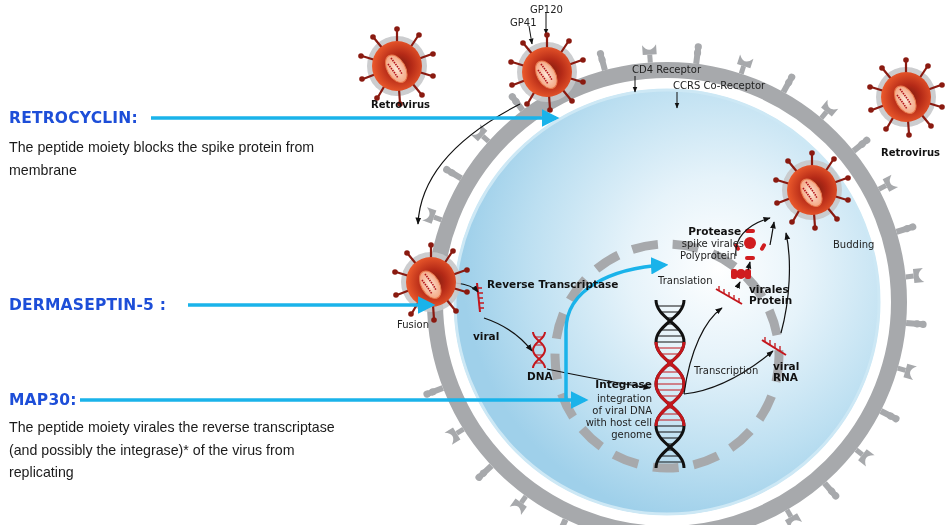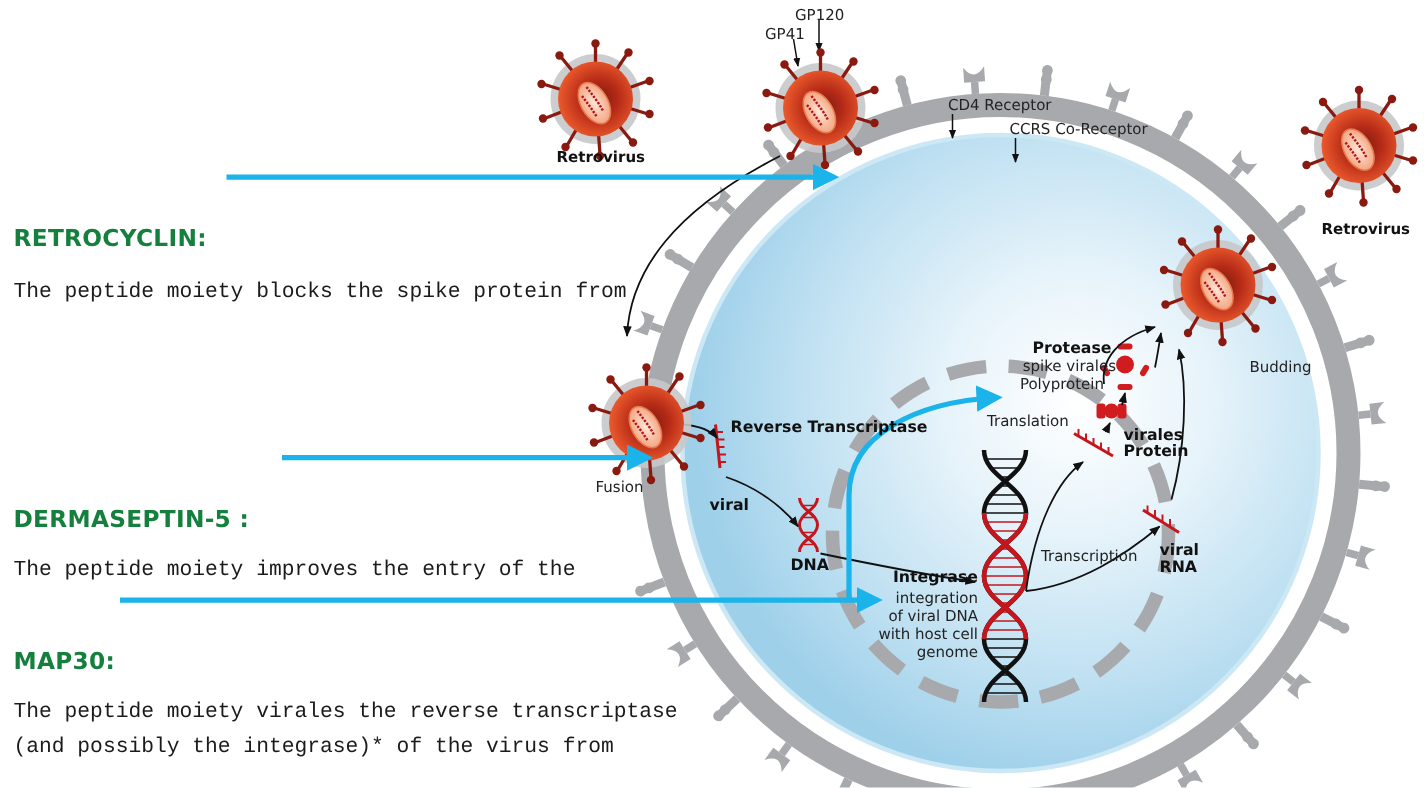--- a/index.html
+++ b/index.html
@@ -1,20 +1,20 @@
 <!DOCTYPE html>
 <html><head>
 <meta charset="utf-8">
 <style>
   html, body { margin:0; padding:0; background:#ffffff; }
   body { width:949px; height:525px; position:relative; overflow:hidden; font-family:"Liberation Sans", sans-serif; }
   .stage { position:absolute; left:0; top:0; width:949px; height:525px; }
   svg text { font-family:"DejaVu Sans", sans-serif; }
-  .peptide-title { position:absolute; left:9px; font-family:"DejaVu Sans", sans-serif; font-weight:bold; color:#15803d; font-size:15.5px; letter-spacing:0.2px;margin-top:41px; }
-  .peptide-desc { position:absolute; left:9px; font-family:Liberation Mono, monospace; color:#1b1b1b; font-size:14.2px; line-height:22.5px;margin-top:48px; }
+  .peptide-title { position:absolute; left:9px; font-family:"DejaVu Sans", sans-serif; font-weight:bold; color:#1d4ed8; font-size:15.5px; letter-spacing:0.2px; }
+  .peptide-desc { position:absolute; left:9px; font-family:Liberation Sans, sans-serif; color:#1b1b1b; font-size:14.2px; line-height:22.5px; }
   .vlabel { font-weight:bold; font-size:10px; fill:#111; }
   .slabel { font-size:10px; fill:#222; }
   .blabel { font-weight:bold; font-size:10.5px; fill:#111; }
 </style>
 </head>
 <body>
 
 <div class="stage">
 <svg width="949" height="525" viewBox="0 0 949 525" xmlns="http://www.w3.org/2000/svg">
   <defs>
@@ -258,24 +258,25 @@
   <text x="749" y="304" class="blabel">Protein</text>
 
   <text x="773" y="370" class="blabel">viral</text>
   <text x="773" y="381" class="blabel">RNA</text>
 </svg>
 </div>
 
 <div class="peptide-title" style="top:109px">RETROCYCLIN:</div>
 <div class="peptide-desc" style="top:136px">
   <div>The peptide moiety blocks the spike protein from</div>
+  <div>membrane</div>
 </div>
 
 <div class="peptide-title" style="top:296px">DERMASEPTIN-5 :</div>
 <div class="peptide-desc" style="top:321px">
-  <div>The peptide moiety improves the entry of the</div>
 </div>
 
 <div class="peptide-title" style="top:391px">MAP30:</div>
 <div class="peptide-desc" style="top:416px">
   <div>The peptide moiety virales the reverse transcriptase</div>
   <div>(and possibly the integrase)* of the virus from</div>
+  <div>replicating</div>
 </div>
 
 </body></html>

